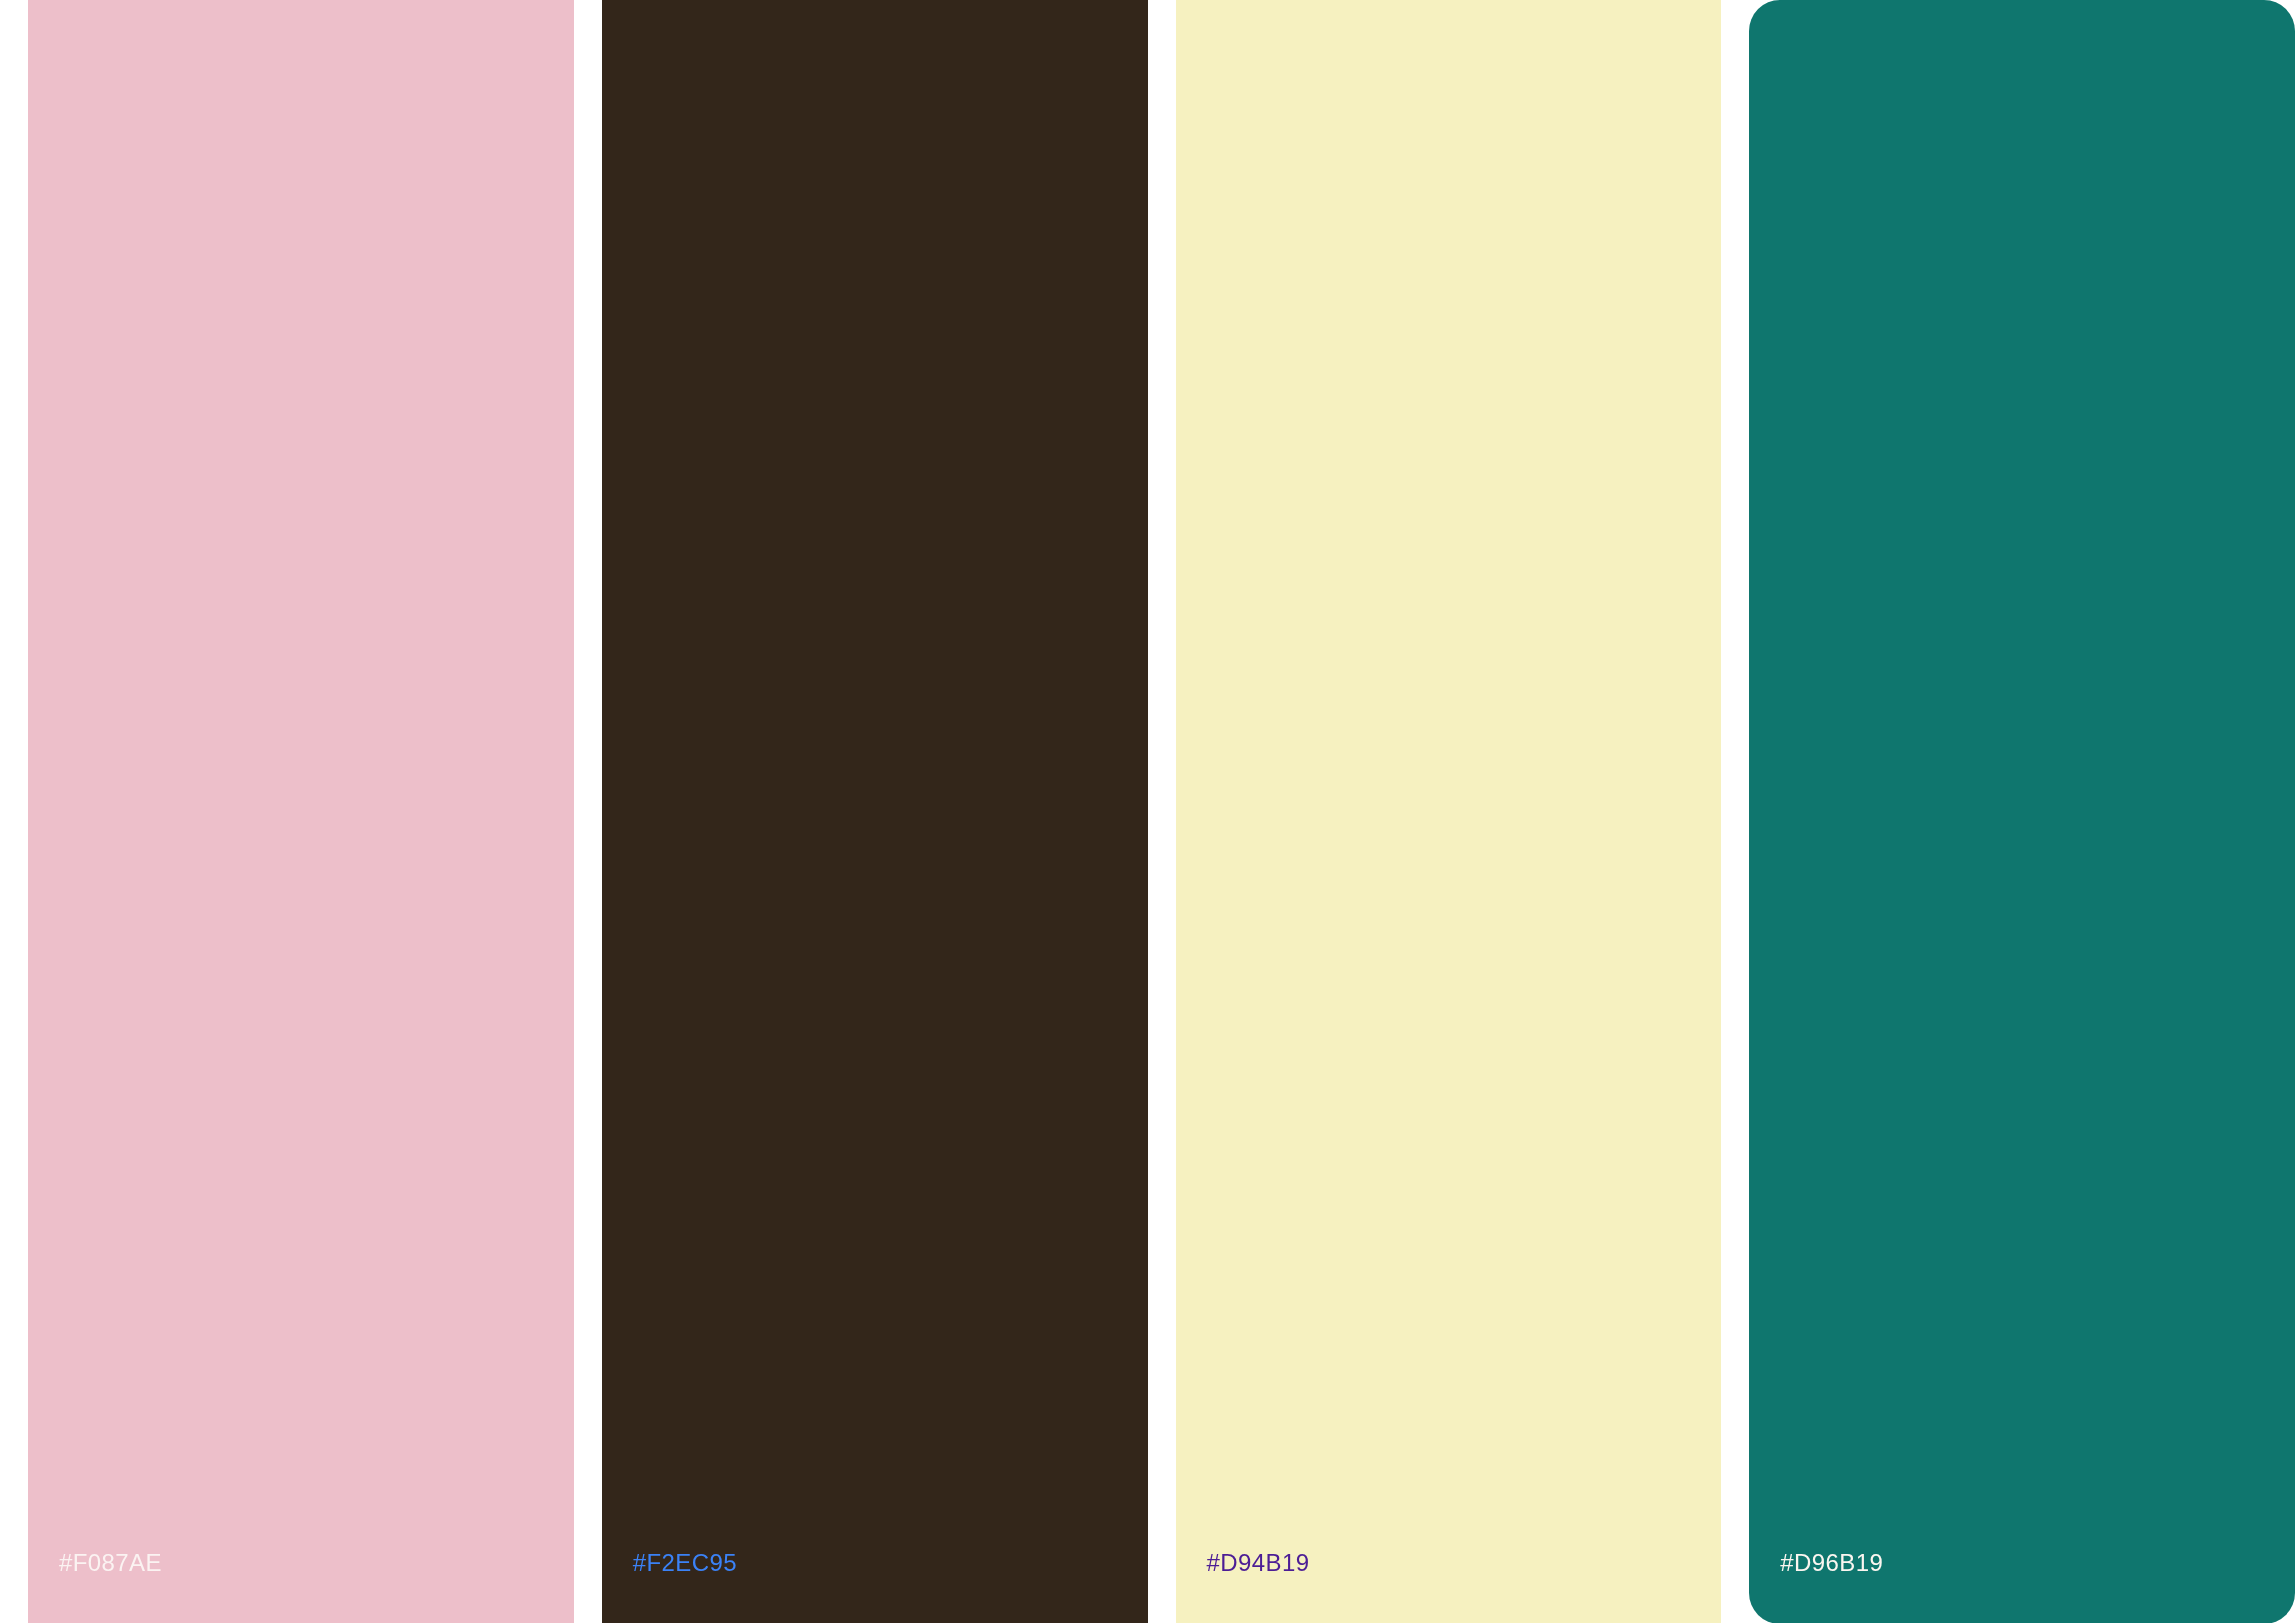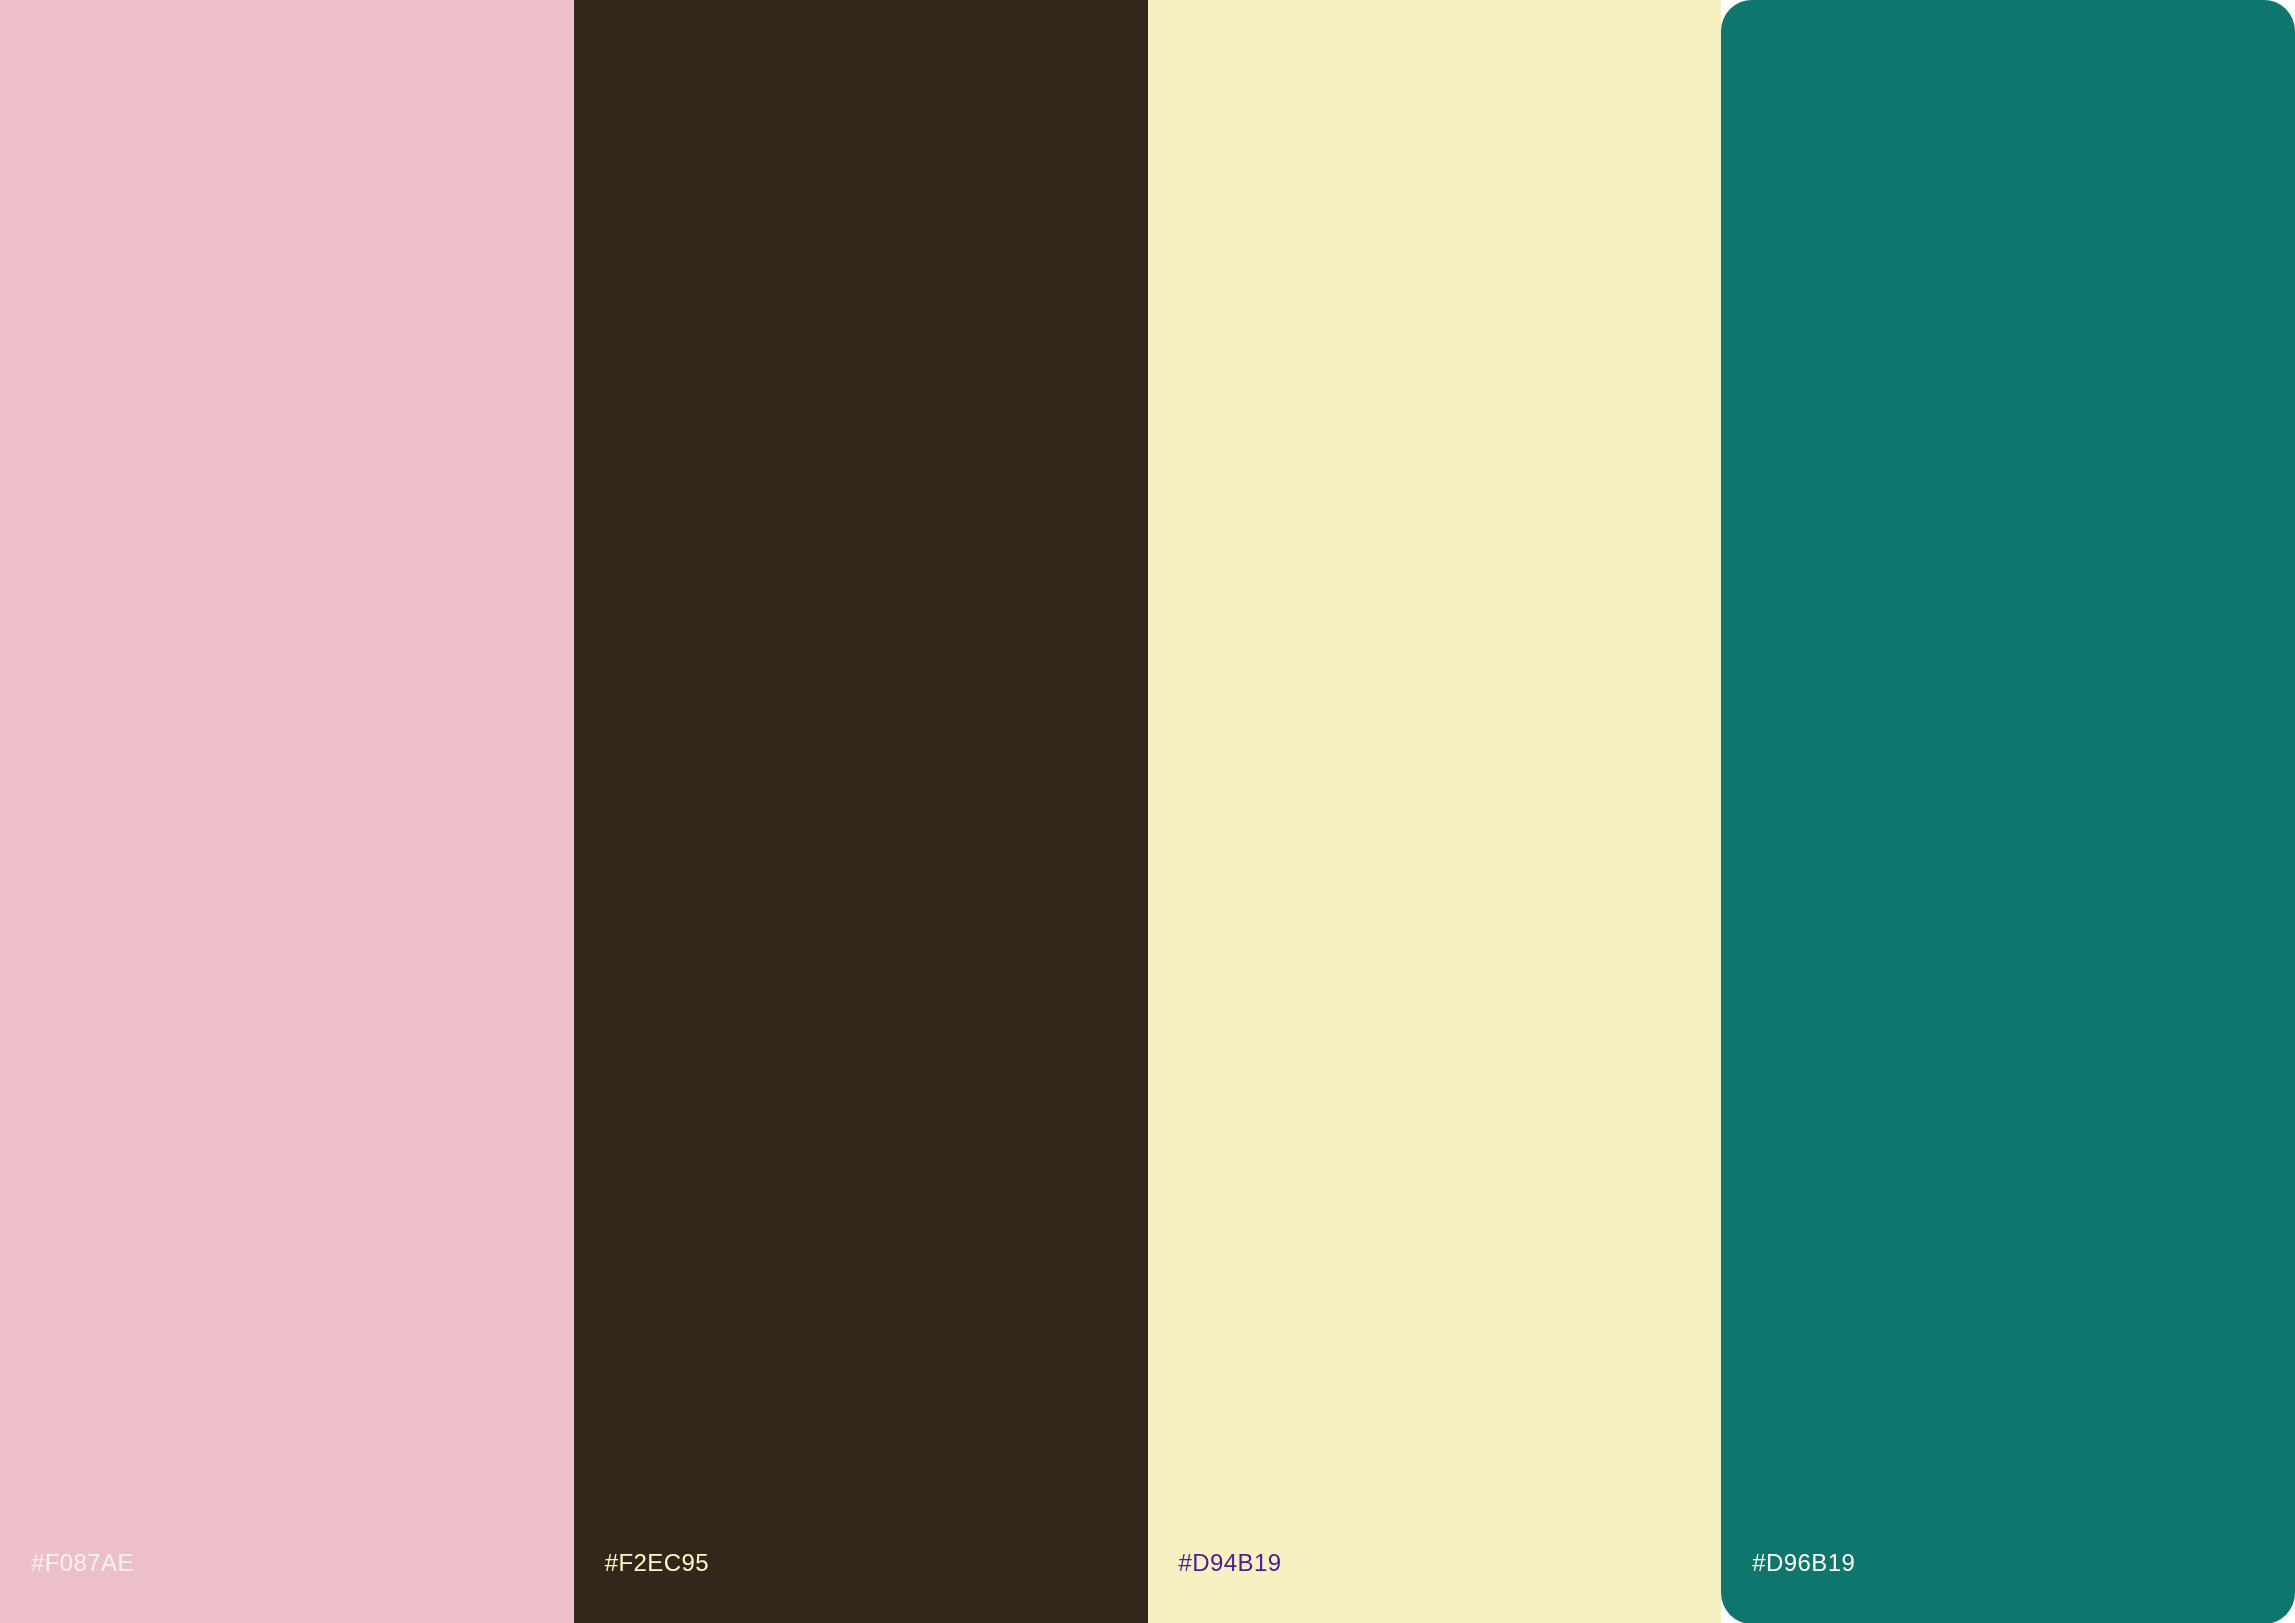--- a/index.html
+++ b/index.html
@@ -19,20 +19,21 @@
     flex-direction: row;
     align-items: stretch;
     overflow: hidden;
   }
 
   .swatch {
     flex: 1 1 0;
     position: relative;
     display: block;
     height: 100%;
+    margin-left: 28px;
   }
 
   .swatch-label {
     position: absolute;
     left: 31px;
     bottom: 49px;
     font-family: "Liberation Sans", sans-serif;
     font-size: 24px;
     font-weight: 400;
     letter-spacing: 0.4px;
@@ -45,21 +46,21 @@
 <body style="background: rgb(255, 255, 255);">
 
 <div class="palette">
 
   <div class="swatch" style="background-color: rgb(237, 191, 202);">
     <span class="swatch-label" style="color: rgb(251, 243, 242);">#F087AE</span>
   </div>
 
 
   <div class="swatch" style="background-color: rgb(51, 38, 26);">
-    <span class="swatch-label" style="color: #fef9c3;">#F2EC95</span>
+    <span class="swatch-label" style="color: #3b82f6;">#F2EC95</span>
   </div>
 
   <div class="swatch" style="background-color: rgb(246, 241, 192);">
     <span class="swatch-label" style="color: #4c1d95;">#D94B19</span>
   </div>
 
   <div class="swatch" style="background-color: #0f766e; border-radius: 31px;">
     <span class="swatch-label" style="color: rgb(251, 246, 240);">#D96B19</span>
   </div>
 

